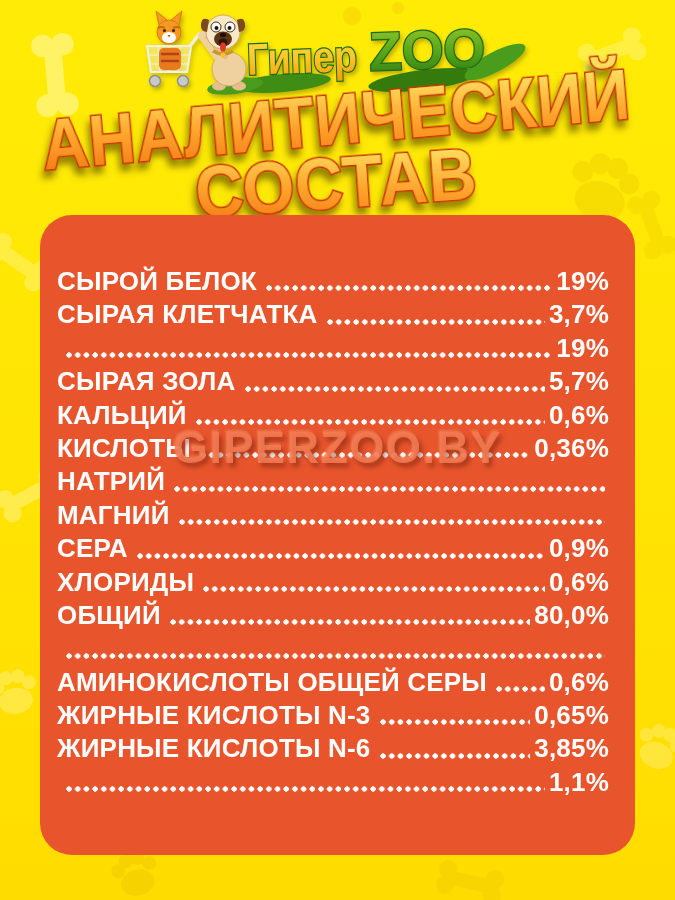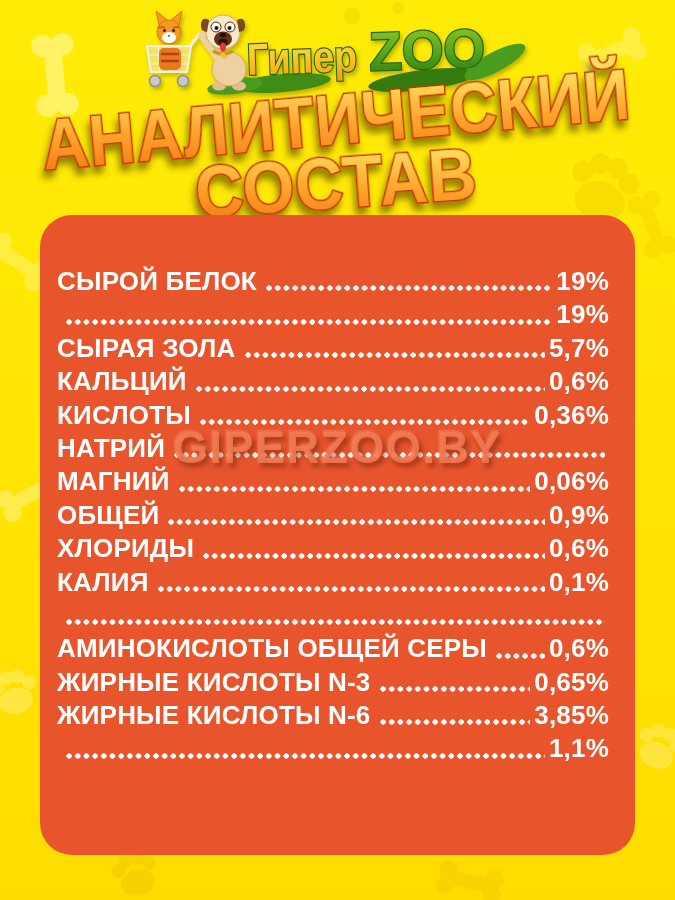--- a/index.html
+++ b/index.html
@@ -170,20 +170,25 @@
 
   <div class="panel">
     <div class="rows">
 
       <div class="row">
         <span class="label">СЫРОЙ БЕЛОК</span>
         <span class="leader"></span>
         <span class="value">19%</span>
       </div>
       <div class="row">
+        <span class="label">СЫРАЯ КЛЕТЧАТКА</span>
+        <span class="leader"></span>
+        <span class="value">3,7%</span>
+      </div>
+      <div class="row">
         <span class="leader"></span>
         <span class="value">19%</span>
       </div>
       <div class="row">
         <span class="label">СЫРАЯ ЗОЛА</span>
         <span class="leader"></span>
         <span class="value">5,7%</span>
       </div>
       <div class="row">
         <span class="label">КАЛЬЦИЙ</span>
@@ -195,36 +200,35 @@
         <span class="leader"></span>
         <span class="value">0,36%</span>
       </div>
       <div class="row">
         <span class="label">НАТРИЙ</span>
         <span class="leader"></span>
       </div>
       <div class="row">
         <span class="label">МАГНИЙ</span>
         <span class="leader"></span>
-        <span class="value">0,06%</span>
-      </div>
-      <div class="row">
-        <span class="label">ОБЩЕЙ</span>
+      </div>
+      <div class="row">
+        <span class="label">СЕРА</span>
         <span class="leader"></span>
         <span class="value">0,9%</span>
       </div>
       <div class="row">
         <span class="label">ХЛОРИДЫ</span>
         <span class="leader"></span>
         <span class="value">0,6%</span>
       </div>
       <div class="row">
-        <span class="label">КАЛИЯ</span>
-        <span class="leader"></span>
-        <span class="value">0,1%</span>
+        <span class="label">ОБЩИЙ</span>
+        <span class="leader"></span>
+        <span class="value">80,0%</span>
       </div>
       <div class="row">
         <span class="leader"></span>
       </div>
       <div class="row">
         <span class="label">АМИНОКИСЛОТЫ ОБЩЕЙ СЕРЫ</span>
         <span class="leader"></span>
         <span class="value">0,6%</span>
       </div>
       <div class="row">

